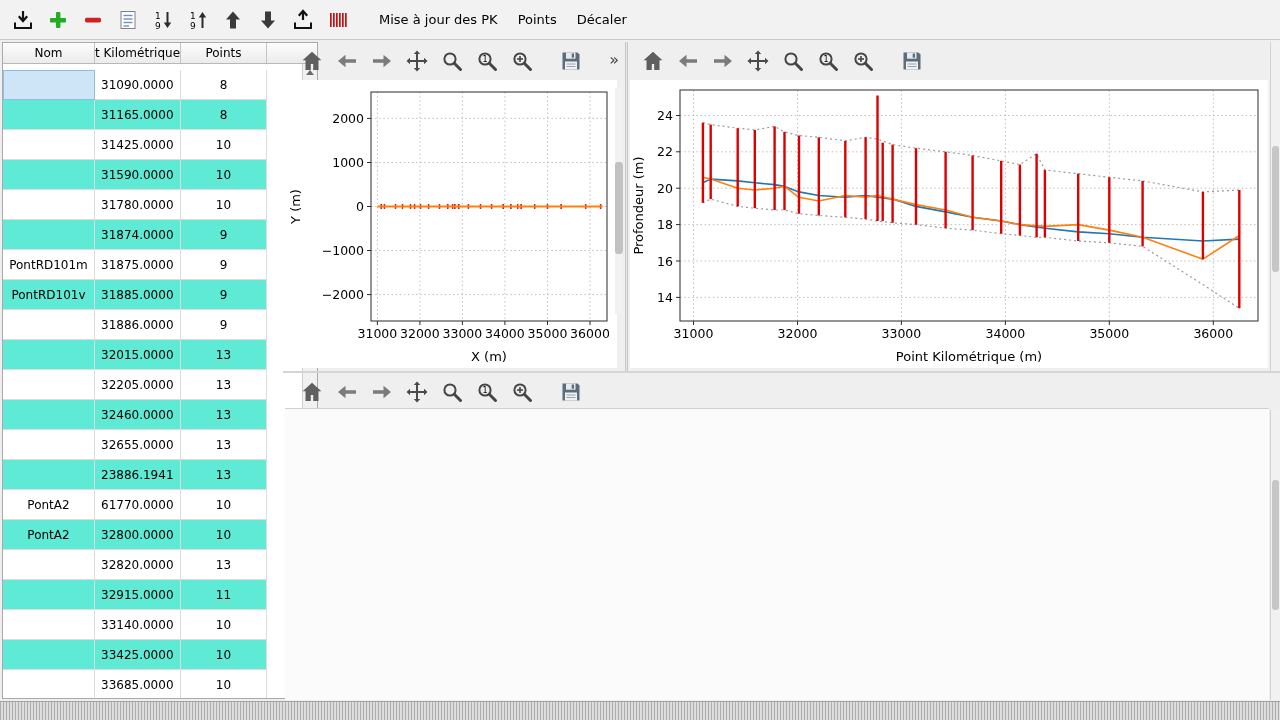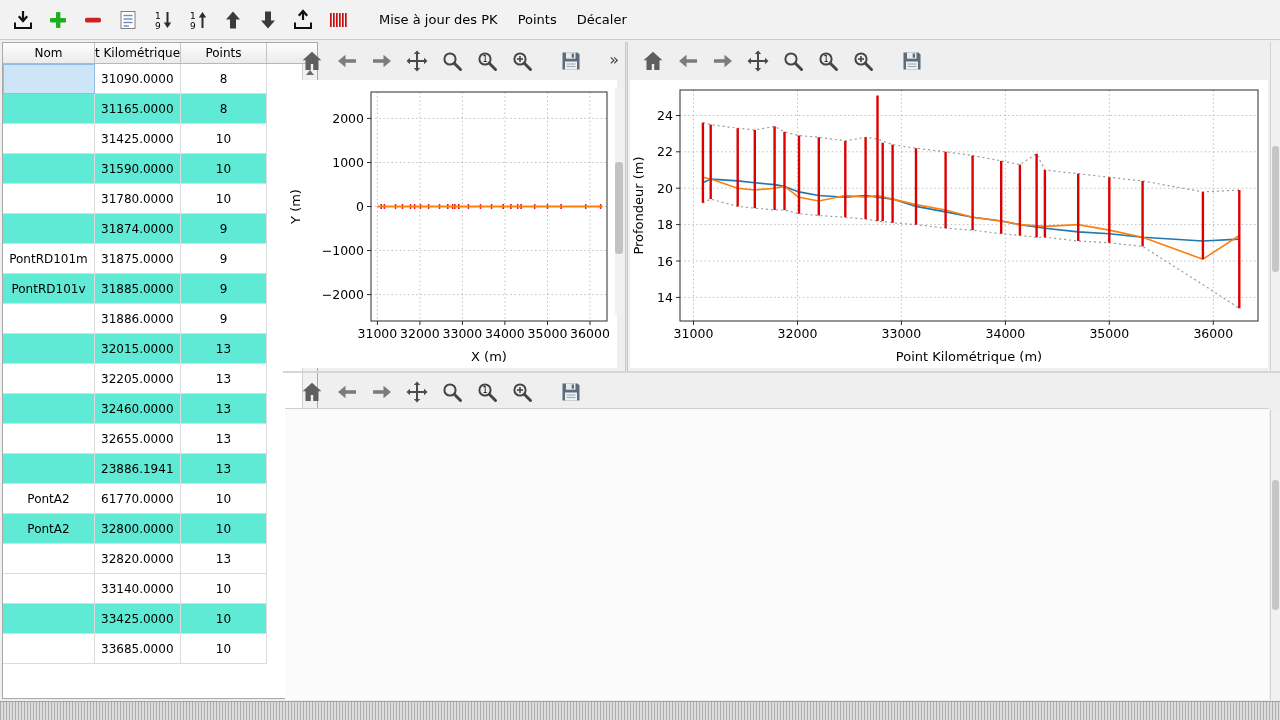--- a/index.html
+++ b/index.html
@@ -13,21 +13,21 @@
   .tool-btn{width:30px;height:30px;border:0;background:transparent;display:flex;align-items:center;justify-content:center;padding:0;}
   .tool-btn svg{width:22px;height:22px;display:block;}
   #topbar-actions{display:flex;align-items:flex-end;margin-left:16px;}
   .text-btn{border:0;background:transparent;font-family:"DejaVu Sans","Liberation Sans",sans-serif;font-size:13px;padding:6px 10px;color:#000;}
 
   
   #table-panel{position:absolute;left:2px;top:42px;width:316px;height:657px;background:#fff;border:1px solid #a9a9a9;overflow:hidden;}
   .thead{display:flex;height:21px;background:linear-gradient(#fdfdfd,#ebebeb);border-bottom:1px solid #b8b8b8;}
   .th{display:flex;align-items:center;justify-content:center;border-right:1px solid #c4c4c4;white-space:nowrap;overflow:hidden;font-size:12px;}
   .c-nom{width:92px;}.c-pk{width:86px;}.c-points{width:86px;}
-  #tbody{position:absolute;left:0;top:21px;width:264px;}
+  #tbody{position:absolute;left:0;top:27px;width:264px;}
   .tr{display:flex;height:30px;background:#fff;}
   .tr.alt{background:#5eead4;}
   .td{display:flex;align-items:center;border-right:1px solid #dcdcdc;border-bottom:1px solid #dcdcdc;overflow:hidden;white-space:nowrap;}
   .td.c-nom{justify-content:center;}
   .td.c-pk{padding-left:6px;}
   .td.c-points{justify-content:center;}
   .td.sel{background:#cde5f7;outline:1px solid #8ebde5;outline-offset:-1px;}
   .vscroll{position:absolute;top:21px;right:0;width:15px;bottom:0;background:#f1f1f1;border-left:1px solid #cfcfcf;}
   .sb-btn{position:absolute;left:0;width:14px;height:16px;display:flex;align-items:center;justify-content:center;background:#f1f1f1;}
   .sb-btn.up{top:0;}.sb-btn.down{bottom:0;}
@@ -253,20 +253,25 @@
         </div>
         <div class="tr alt">
           <div class="td c-nom">PontA2</div>
           <div class="td c-pk">32800.0000</div>
           <div class="td c-points">10</div>
         </div>
         <div class="tr">
           <div class="td c-nom"></div>
           <div class="td c-pk">32820.0000</div>
           <div class="td c-points">13</div>
+        </div>
+        <div class="tr alt">
+          <div class="td c-nom"></div>
+          <div class="td c-pk">32915.0000</div>
+          <div class="td c-points">11</div>
         </div>
         <div class="tr">
           <div class="td c-nom"></div>
           <div class="td c-pk">33140.0000</div>
           <div class="td c-points">10</div>
         </div>
         <div class="tr alt">
           <div class="td c-nom"></div>
           <div class="td c-pk">33425.0000</div>
           <div class="td c-points">10</div>

